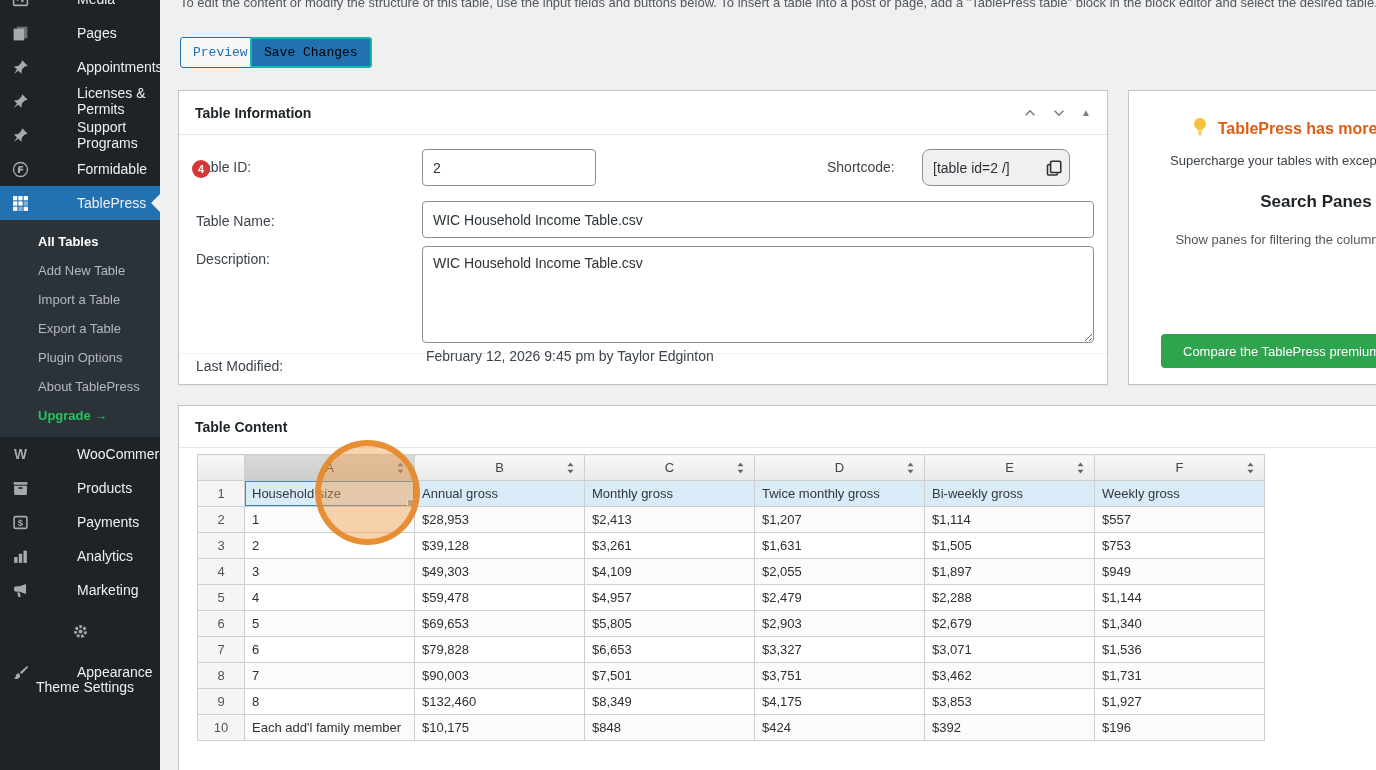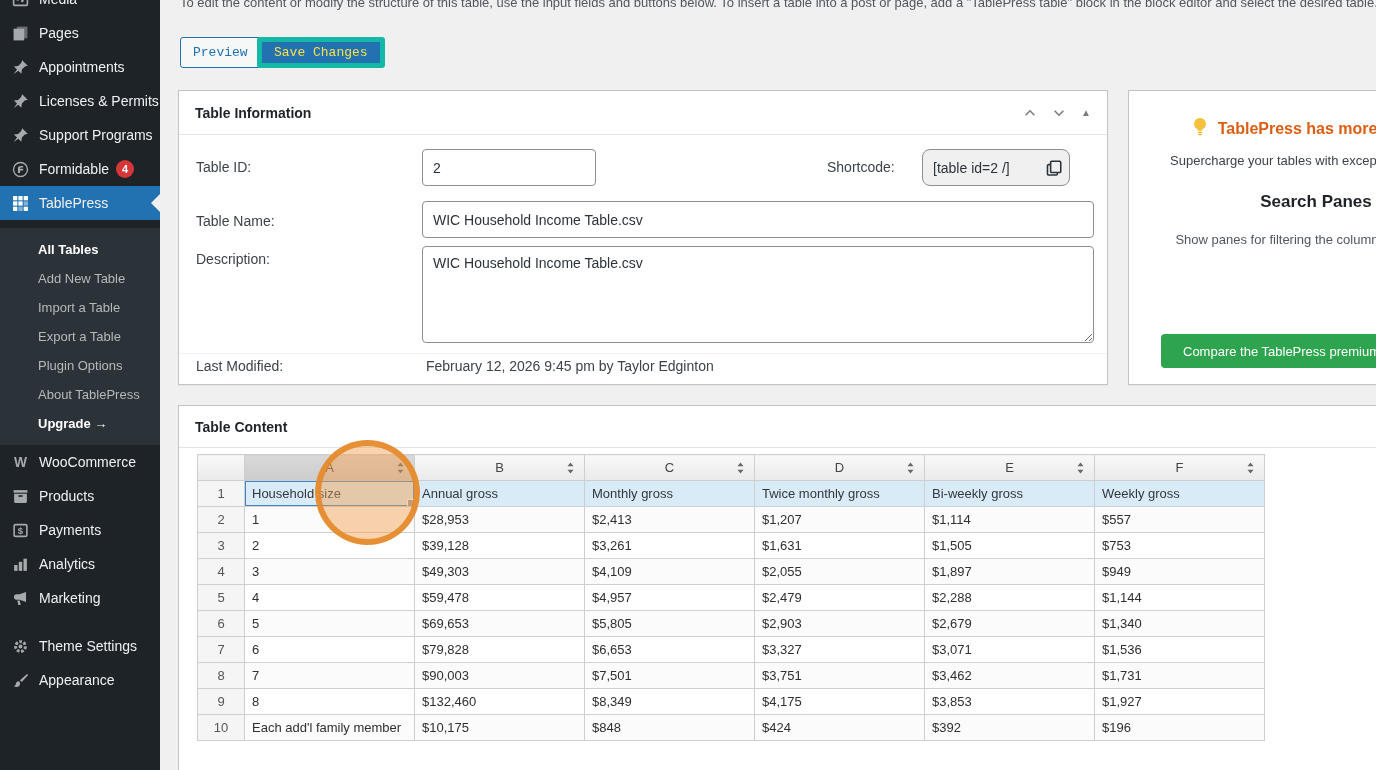--- a/index.html
+++ b/index.html
@@ -3,54 +3,54 @@
 <meta charset="utf-8">
 <style>
   html,body{margin:0;padding:0;}
   body{
     width:1376px;height:770px;overflow:hidden;position:relative;
     background:#f0f0f1;font-family:"Liberation Sans",sans-serif;color:#1d2327;
   }
   
   #sidebar{position:absolute;left:0;top:0;width:160px;height:770px;background:#1d2327;z-index:30;}
   .menu-wrap{position:absolute;top:-18px;left:0;right:0;}
-  .menu-item{height:34px;display:flex;align-items:center;padding-left:10px;font-size:14px;color:#f0f0f1;cursor:pointer;position:relative;}
+  .menu-item{height:34px;display:flex;align-items:center;padding-left:10px;font-size:14px;color:#f0f0f1;cursor:pointer;position:relative;gap:38px;}
   .menu-item .mi-icon{width:20px;height:20px;margin-right:9px;color:#a7aaad;display:flex;align-items:center;justify-content:center;flex:0 0 20px;}
   .menu-item .mi-icon svg{width:17px;height:17px;}
   .menu-item.active{background:#2271b1;}
   .menu-item.active .mi-icon{color:#fff;}
   .menu-item.active::after{content:"";position:absolute;right:0;top:50%;margin-top:-9px;border:9px solid transparent;border-right-color:#f0f0f1;border-left-width:0;}
   .badge{background:#d63638;color:#fff;border-radius:50%;min-width:18px;height:18px;line-height:18px;text-align:center;font-size:11px;margin-left:7px;font-weight:bold;}
-  .submenu{background:#2c3338;padding:7px 0;margin-top:8px;}
+  .submenu{background:#2c3338;padding:7px 0;}
   .submenu-item{height:29px;line-height:29px;padding-left:38px;font-size:13px;color:#b4b9be;cursor:pointer;white-space:nowrap;}
   .submenu-item.current{color:#fff;font-weight:bold;}
-  .submenu-item.highlight{color:#ffffff;font-weight:bold;}
-  .gap-above{margin-top:14px;}
+  .submenu-item.highlight{color:#22c55e;font-weight:bold;}
+  .gap-above{margin-top:14px;flex-direction:column;}
   
   .intro{position:absolute;left:180px;top:-5px;font-size:13px;color:#50575e;white-space:nowrap;z-index:1;}
   .btn{box-sizing:border-box;height:31px;border-radius:3px;font-size:13px;font-family:Liberation Mono, monospace;cursor:pointer;padding:0 12px;}
   #preview-btn{position:absolute;left:180px;top:37px;background:#f6f7f7;border:1px solid #2271b1;color:#2271b1;}
-  #save-btn{position:absolute;left:257px;top:37px;background:#2271b1;border:5px solid #14b8a6;color:#fde047;}
+  #save-btn{position:absolute;left:250px;top:37px;background:#2271b1;border:2px solid #14b8a6;color:#000000;}
   
   .postbox{position:absolute;background:#fff;border:1px solid #c3c4c7;box-shadow:0 1px 1px rgba(0,0,0,.04);box-sizing:border-box;z-index:2;}
   #ti-panel{left:178px;top:90px;width:930px;height:295px;}
   .postbox-header{height:44px;border-bottom:1px solid #e2e4e7;display:flex;align-items:center;padding:0 16px;box-sizing:border-box;}
   .postbox-title{font-size:14px;font-weight:bold;color:#1d2327;}
   .handle-actions{margin-left:auto;display:flex;gap:15px;align-items:center;color:#787c82;}
   .handle-actions svg{width:14px;height:14px;display:block;}
   .collapse-tri{font-size:10px;color:#787c82;line-height:1;}
   .ti-label{position:absolute;font-size:14px;color:#3c434a;}
   .text-input{position:absolute;box-sizing:border-box;height:37px;border:1px solid #8c8f94;border-radius:4px;font-size:14px;padding:0 10px;color:#2c3338;font-family:inherit;background:#fff;}
   .shortcode-wrap{position:absolute;left:743px;top:58px;width:148px;height:37px;}
   .shortcode-wrap input{position:static;width:100%;height:100%;background:#f0f0f1;padding-right:32px;box-sizing:border-box;border:1px solid #8c8f94;border-radius:8px;font-size:14px;padding-left:10px;color:#2c3338;font-family:inherit;}
   .copy-btn{position:absolute;right:5px;top:50%;transform:translateY(-50%);width:22px;height:22px;background:none;border:none;padding:0;color:#2c3338;cursor:pointer;}
   .copy-btn svg{width:18px;height:18px;display:block;margin:auto;}
   #desc-area{position:absolute;left:243px;top:155px;width:672px;height:97px;box-sizing:border-box;border:1px solid #8c8f94;border-radius:4px;font-size:14px;padding:8px 10px;color:#2c3338;font-family:inherit;resize:both;}
   .ti-divider{position:absolute;left:0;right:0;top:262px;border-top:1px solid #f0f0f1;}
-  #value-lastmod{position:absolute;left:247px;top:267px;font-size:14px;color:#3c434a;}
+  #value-lastmod{position:absolute;left:247px;top:257px;font-size:14px;color:#3c434a;}
   
   #promo{left:1128px;top:90px;width:376px;height:295px;text-align:center;}
   .promo-head{margin-top:26px;font-size:16px;font-weight:bold;color:#dc5e12;display:flex;justify-content:center;align-items:center;gap:8px;}
   .promo-head svg{width:20px;height:20px;}
   .promo-sub{margin-top:12px;font-size:13px;color:#3c434a;}
   .feature-title{margin-top:24px;font-size:17px;font-weight:bold;color:#1d2327;}
   .feature-desc{margin-top:20px;font-size:13px;color:#50575e;padding:0 28px;}
   #compare-btn{position:absolute;left:32px;top:243px;height:34px;background:#2fa44f;color:#fff;border:none;border-radius:4px;font-size:13px;padding:0 22px;font-family:inherit;cursor:pointer;white-space:nowrap;}
   
   #tc-panel{left:178px;top:405px;width:1420px;height:480px;}

